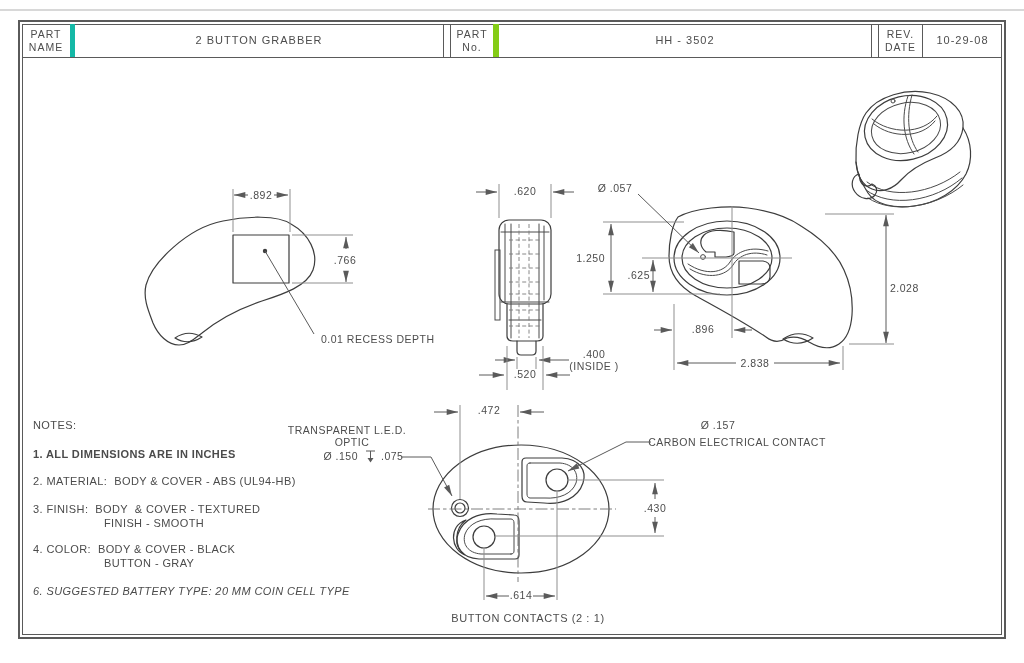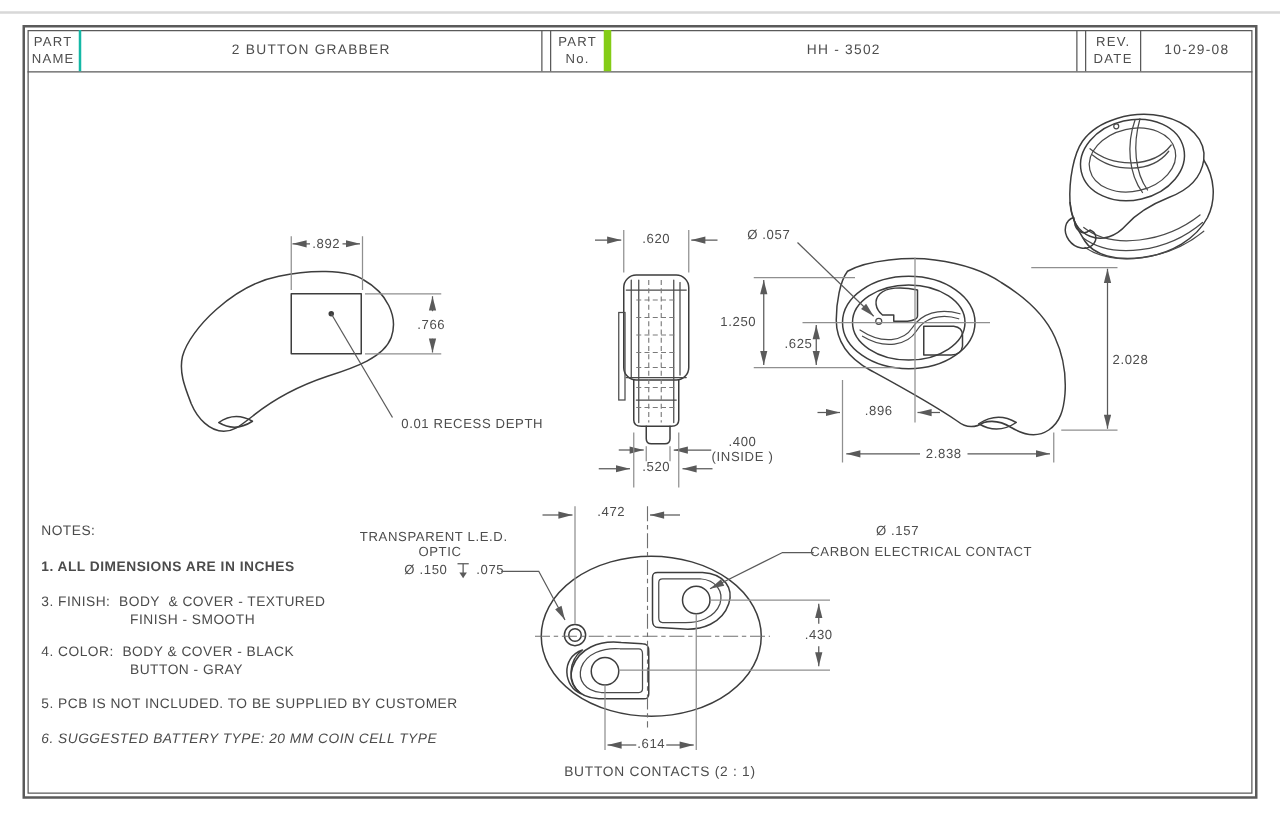--- a/index.html
+++ b/index.html
@@ -34,21 +34,21 @@
   .notes div{white-space:pre;}
 </style>
 </head>
 <body>
 
 <div class="topline"></div>
 <div class="frame-outer"></div>
 <div class="frame-inner"></div>
 
 <div class="titleblock">
-  <div class="tb-cell tb-label" style="width:43px;border-right:2px solid #14b8a6;">PART NAME</div>
+  <div class="tb-cell tb-label" style="width:53px;border-right:5px solid #14b8a6;">PART NAME</div>
   <div class="tb-cell" style="width:368px;">2 BUTTON GRABBER</div>
   <div class="tb-sep" style="width:8px;"></div>
   <div class="tb-cell tb-label" style="width:48px;border-right:6px solid #84cc16;">PART No.</div>
   <div class="tb-cell" style="width:372px;">HH - 3502</div>
   <div class="tb-sep" style="width:8px;"></div>
   <div class="tb-cell tb-label" style="width:44px;border-right:1px solid #5a5a5a;">REV. DATE</div>
   <div class="tb-cell" style="flex:1;">10-29-08</div>
 </div>
 
 <svg class="drawing" viewBox="0 0 980 577">
@@ -243,19 +243,19 @@
     <path class="geo2" d="M 844,132 C 868,150 912,144 940,120"></path>
     <path class="geo2" d="M 846,140 C 870,156 913,150 941,127"></path>
     <path class="geo" d="M 837,116 C 830,118 828,127 833,134 C 838,141 848,143 853,137
       C 856,133 855,128 850,126 C 846,130 840,128 838,122 Z"></path>
   </g>
 </svg>
 
 <div class="notes">
   <div>NOTES:</div>
   <div style="margin-top:17px;font-weight:bold;">1. ALL DIMENSIONS ARE IN INCHES</div>
+  <div style="margin-top:15px;">2. MATERIAL:  BODY &amp; COVER - ABS (UL94-HB)</div>
   <div style="margin-top:16px;">3. FINISH:  BODY  &amp; COVER - TEXTURED</div>
   <div style="margin-top:2px;margin-left:71px;">FINISH - SMOOTH</div>
   <div style="margin-top:14px;">4. COLOR:  BODY &amp; COVER - BLACK</div>
   <div style="margin-top:2px;margin-left:71px;">BUTTON - GRAY</div>
-  <div style="margin-top:15px;">5. PCB IS NOT INCLUDED. TO BE SUPPLIED BY CUSTOMER</div>
   <div style="margin-top:16px;font-style:italic;">6. SUGGESTED BATTERY TYPE: 20 MM COIN CELL TYPE</div>
 </div>
 
 </body></html>

